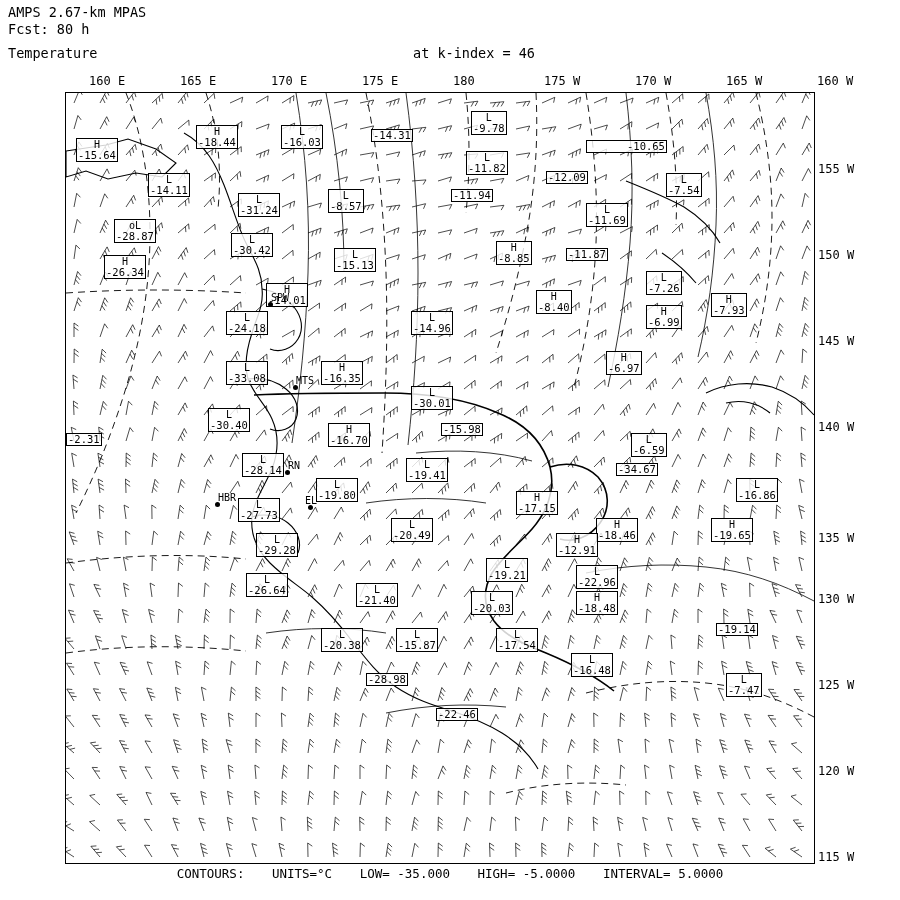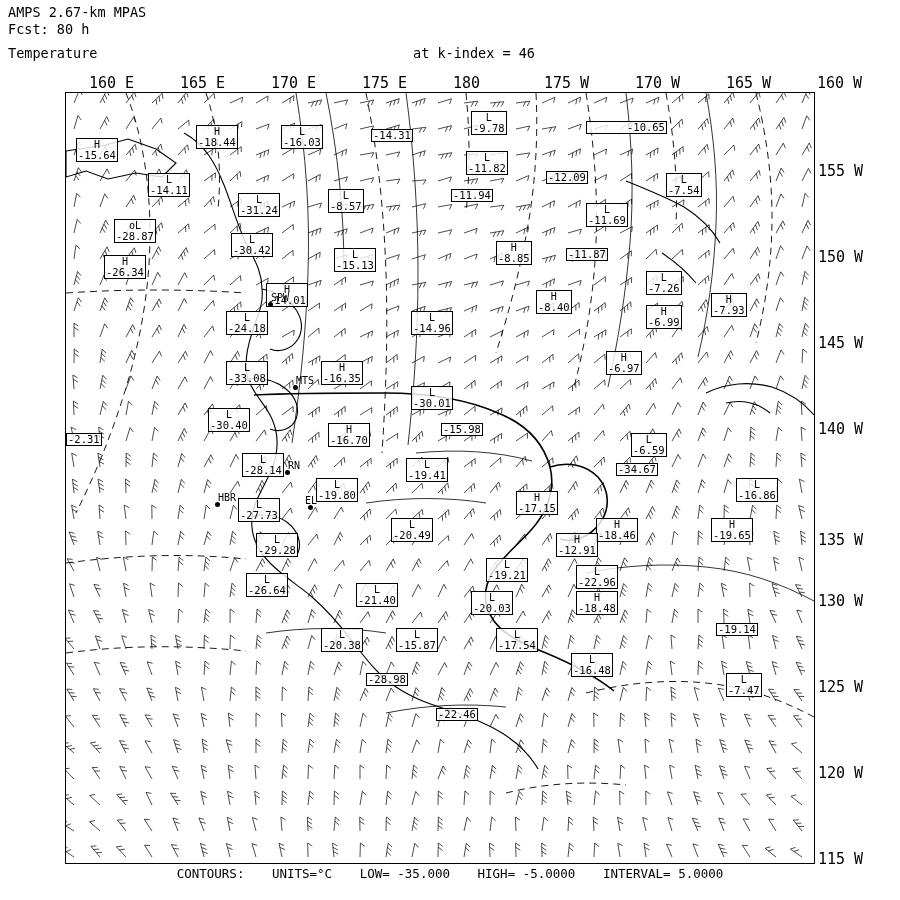--- a/index.html
+++ b/index.html
@@ -7,21 +7,21 @@
   .hdr{position:absolute;top:0;left:0;width:880px;height:74px;font-size:13.5px;line-height:16px;}
   .hdr .l{position:absolute;left:8px;}
   .hdr .r{position:absolute;right:8px;text-align:right;}
   .hdr .c{position:absolute;left:413px;}
   #l1{top:4px;} #l2{top:21px;} #l3{top:45px;}
   #r1{top:4px;} #r2{top:21px;}
   #kidx{top:45px;}
 
   .mapwrap{position:absolute;left:0;top:74px;width:900px;height:790px;}
   .frame{position:absolute;left:65px;top:18px;width:748px;height:770px;border:1px solid #000;background:#fff;overflow:hidden;}
-  .lonlab,.latlab{position:absolute;font-size:15px;white-space:nowrap;}
+  .lonlab,.latlab{position:absolute;font-size:12px;white-space:nowrap;}
   .lonlab{top:0px;}
   .latlab{left:818px;}
 
   svg.geo{position:absolute;left:0;top:0;width:748px;height:770px;}
 
   .tbox{position:absolute;border:1px solid #000;background:rgba(255,255,255,0.82);
         font-size:10.5px;line-height:11px;padding:0 1px;white-space:nowrap;}
   .tbox .v{display:block;text-align:center;}
   .tbox .hl{display:block;text-align:center;font-size:10px;}
   .stn{position:absolute;font-size:10px;line-height:10px;}
@@ -1015,21 +1015,21 @@
           <span class="hl">L</span>
           <span class="v">-16.03</span>
         </div>
         <div class="tbox" style="left: 305px; top: 36px;">
           <span class="v">-14.31</span>
         </div>
         <div class="tbox" style="left: 405px; top: 18px;">
           <span class="hl">L</span>
           <span class="v">-9.78</span>
         </div>
-        <div class="tbox" style="left: 520px; top: 28px; padding-left: 40px;">
+        <div class="tbox" style="left: 520px; top: 47px; padding-left: 40px;">
           <span class="v">-10.65</span>
         </div>
         <div class="tbox" style="left: 400px; top: 58px;">
           <span class="hl">L</span>
           <span class="v">-11.82</span>
         </div>
         <div class="tbox" style="left: 82px; top: 80px;">
           <span class="hl">L</span>
           <span class="v">-14.11</span>
         </div>

